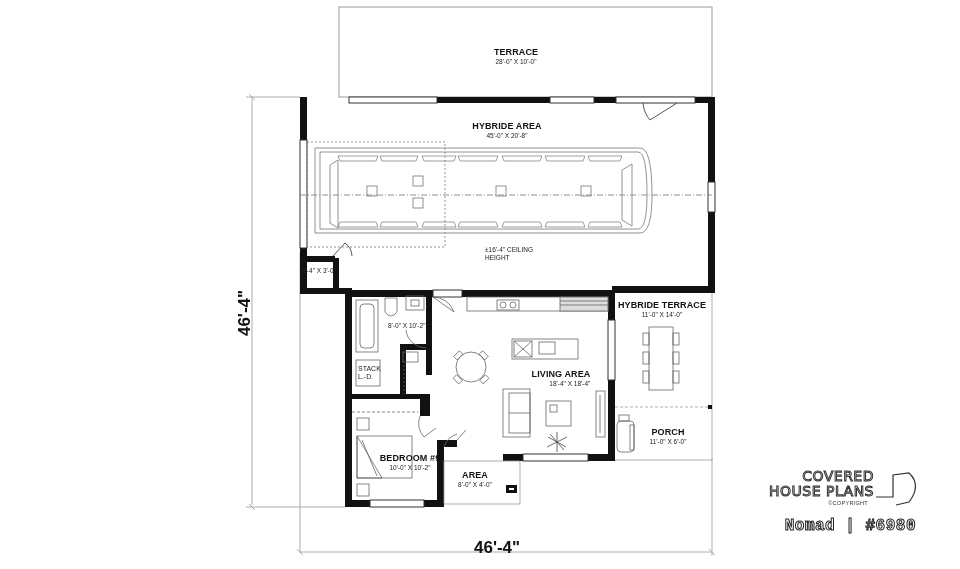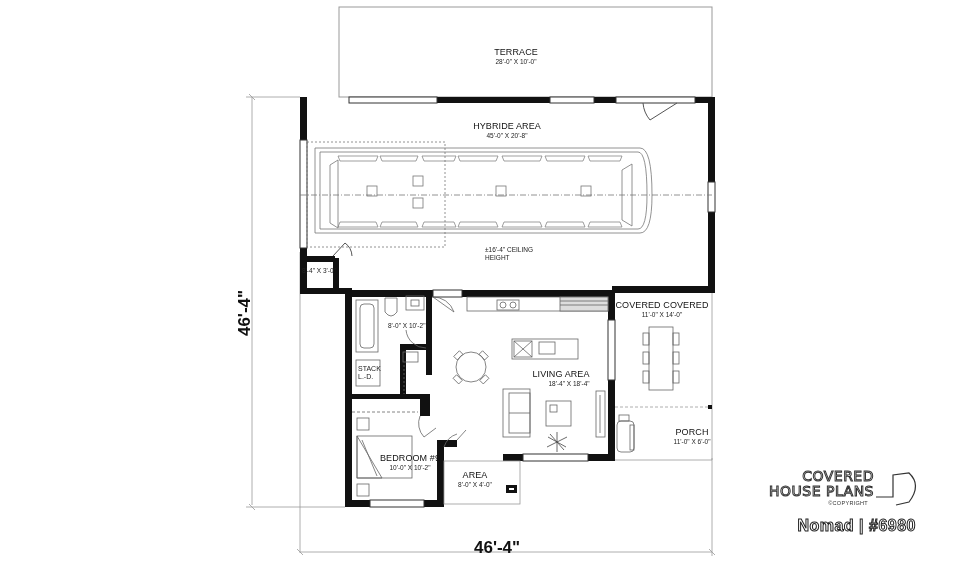--- a/index.html
+++ b/index.html
@@ -1,27 +1,27 @@
 <!DOCTYPE html>
 <html><head>
 <meta charset="utf-8">
 <style>
   html, body { margin: 0; padding: 0; background: #ffffff; }
   body { width: 960px; height: 569px; position: relative; overflow: hidden; font-family: "Liberation Sans", sans-serif; }
   #plan { position: absolute; left: 0; top: 0; width: 960px; height: 569px; }
   .lbl { position: absolute; text-align: center; color: #111; white-space: nowrap; transform: translateX(-50%); }
-  .lbl .nm { font-weight: normal; font-size: 9px; letter-spacing: 0.1px; display: block; line-height: 11px; }
+  .lbl .nm { font-weight: bold; font-size: 9px; letter-spacing: 0.1px; display: block; line-height: 11px; }
   .lbl .dm { font-size: 6.5px; display: block; line-height: 8px; color: #222; }
   .small { position: absolute; font-size: 6.5px; color: #222; white-space: nowrap; line-height: 8px; }
   .dimtext { position: absolute; font-weight: bold; font-size: 17px; color: #111; white-space: nowrap; font-family: "Liberation Sans", sans-serif; }
   .dimv { transform: rotate(-90deg); transform-origin: center center; }
   .brand { position: absolute; right: 44px; top: 469px; text-align: right; color: #fff; }
   .brand .l1, .brand .l2 { font-family: "DejaVu Sans", sans-serif; font-size: 14px; line-height: 15px; letter-spacing: 0.5px; color: #fff; -webkit-text-stroke: 1px #333; font-weight: normal; }
   .brand .cp { font-size: 5.5px; color: #333; letter-spacing: 0.3px; margin-top: 1px; margin-right: 6px; }
-  .model { position: absolute; right: 44px; top: 517px; font-family: Liberation Sans, sans-serif; font-weight: bold; font-size: 16px; color: #fff; -webkit-text-stroke: 1px #222; letter-spacing: 0.5px; }
+  .model { position: absolute; right: 44px; top: 517px; font-family: Liberation Mono, monospace; font-weight: bold; font-size: 16px; color: #fff; -webkit-text-stroke: 1px #222; letter-spacing: 0.5px; }
 </style>
 </head>
 <body>
 
 <svg id="plan" viewBox="0 0 960 569" xmlns="http://www.w3.org/2000/svg">
 
   <g>
     <rect x="339" y="7" width="373" height="90" fill="none" stroke="#999" stroke-width="1"></rect>
   </g>
 
@@ -237,24 +237,24 @@
 <div class="small" style="left:388px; top:322px;">8'-0" X 10'-2"</div>
 <div class="small" style="left:358px; top:365px; font-size:7px;">
   <span>STACK</span><br>
   <span>L.-D.</span>
 </div>
 <div class="lbl" style="left:561px; top:369px;text-align:right;">
   <span class="nm">LIVING AREA</span>
   <span class="dm">18'-4" X 18'-4"</span>
 </div>
 <div class="lbl" style="left:662px; top:300px;">
-  <span class="nm">COVERED COVERED</span>
+  <span class="nm">HYBRIDE TERRACE</span>
   <span class="dm">11'-0" X 14'-0"</span>
 </div>
-<div class="lbl" style="left:668px; top:427px;margin-left:24px;">
+<div class="lbl" style="left:668px; top:427px;">
   <span class="nm">PORCH</span>
   <span class="dm">11'-0" X 6'-0"</span>
 </div>
 <div class="lbl" style="left:410px; top:453px;">
   <span class="nm">BEDROOM #9</span>
   <span class="dm">10'-0" X 10'-2"</span>
 </div>
 <div class="lbl" style="left:475px; top:470px;">
   <span class="nm">AREA</span>
   <span class="dm">8'-0" X 4'-0"</span>

